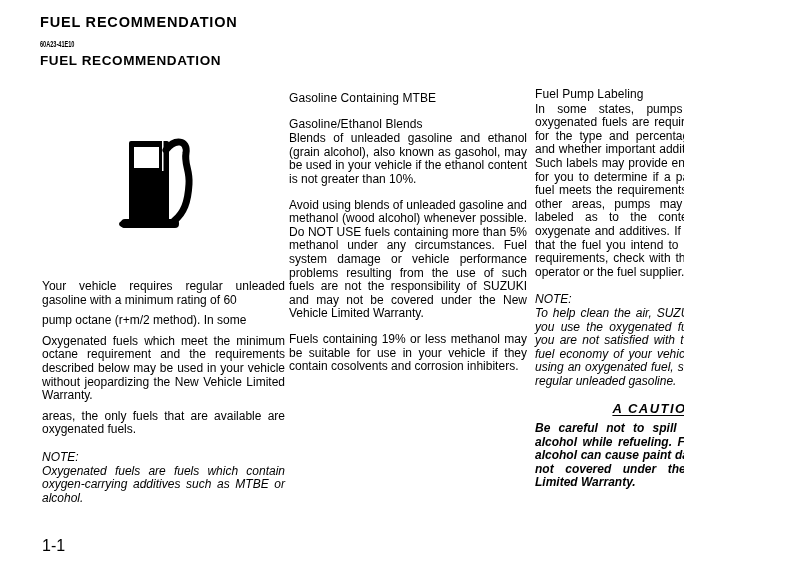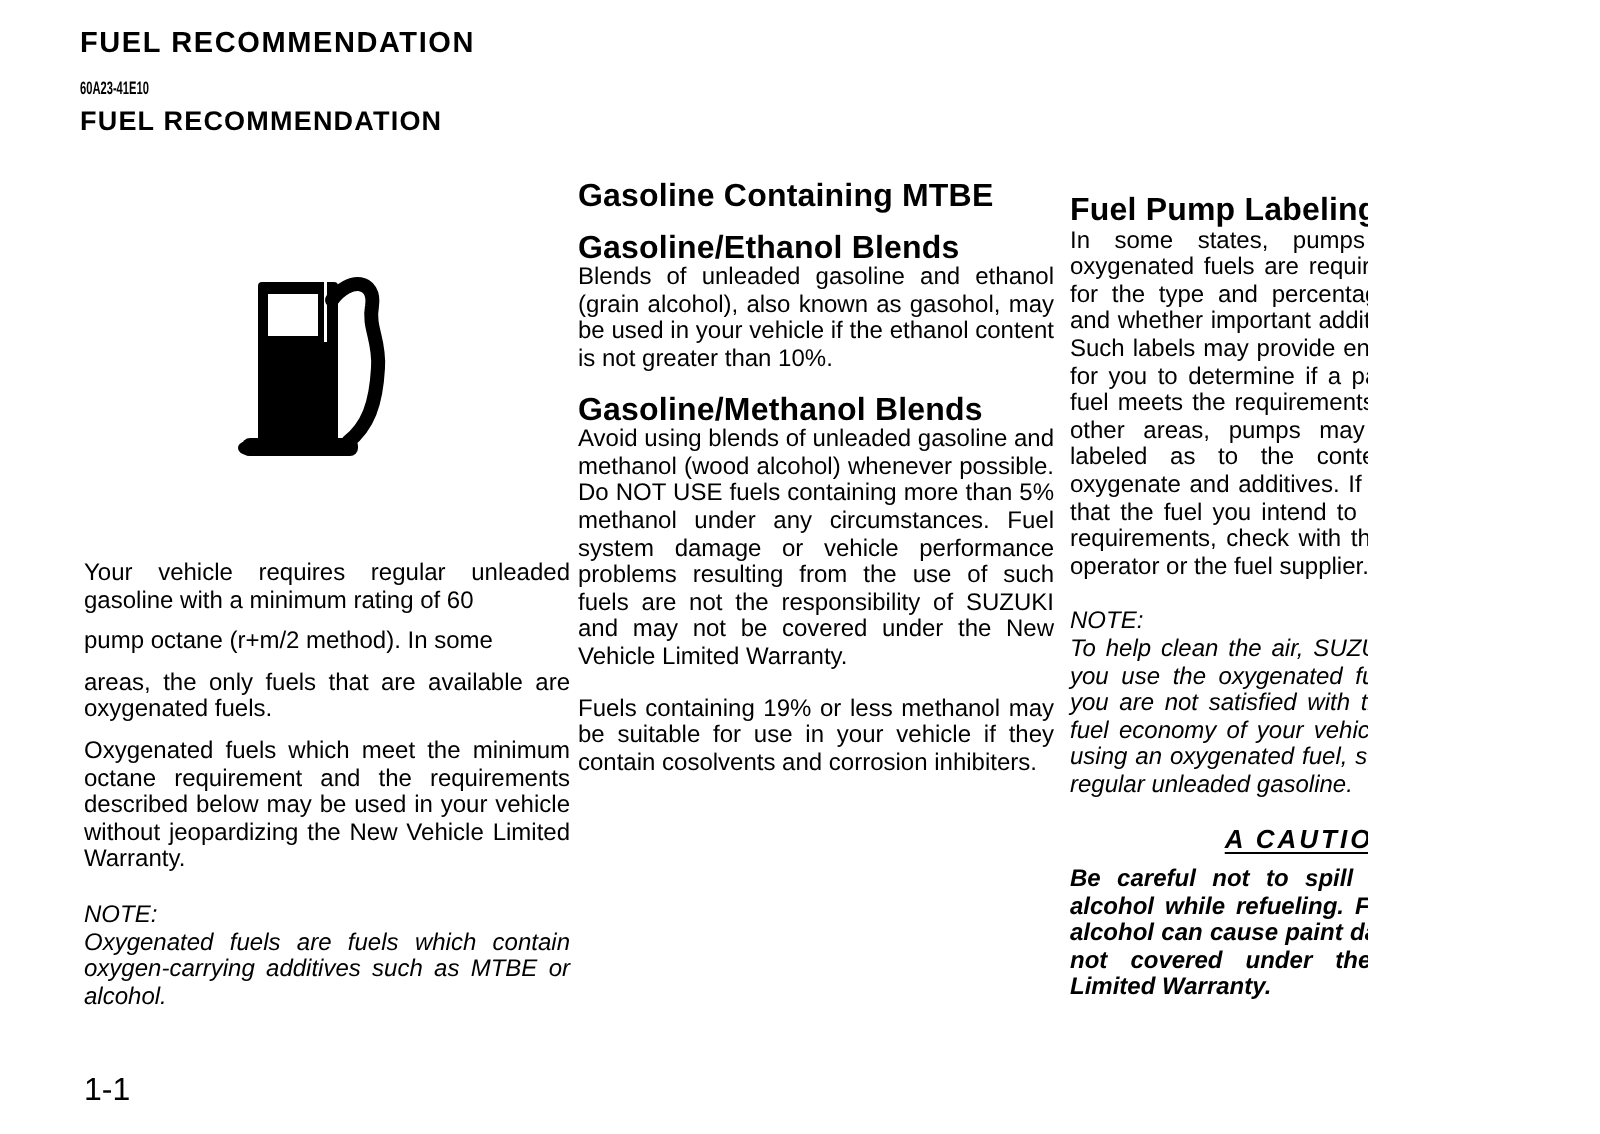--- a/index.html
+++ b/index.html
@@ -16,24 +16,24 @@
     transform:scaleX(0.62); transform-origin:left top; white-space:nowrap;
   }
   .section-title {
     left:40px; top:53px; font-size:13.5px; font-weight:bold; letter-spacing:0.6px;
   }
   .col {
     position:absolute; font-size:12px; line-height:13.6px; text-align:justify;
   }
   .col-left   { left:42px;  top:280px; width:243px; }
   .col-middle { left:289px; top:92px;  width:238px; }
-  .col-right  { left:535px; top:99px;  width:240px; }
+  .col-right  { left:535px; top:88px;  width:240px; }
   .col p { margin:0 0 7px 0; }
   .sec { margin:0 0 12px 0; }
-  .sec h3 { margin:0 0 1px 0; font-size:16px; font-weight:bold; text-align:left; letter-spacing:0.1px; }
+  .sec h3 { margin:0 0 1px 0; font-size:12px; font-weight:normal; text-align:left; letter-spacing:0.1px; }
   .sec .body { margin:0; }
   .note-label { font-style:italic; margin:14px 0 0 0 !important; text-align:left; }
   .note-text  { font-style:italic; margin:0 !important; }
   .caution { margin-top:14px;font-style:italic; }
   .caution-heading {
     text-align:center; font-weight:bold; font-size:13px; letter-spacing:1.5px;
     text-decoration:underline; text-underline-offset:2px; margin:0 0 6px 0;
   }
   .caution-body { font-weight:bold; margin:0; }
   .pump-icon { left:118px; top:134px; width:82px; height:96px; }
@@ -58,36 +58,35 @@
     <ellipse cx="8" cy="90" rx="7" ry="4" fill="#000"></ellipse>
     <rect x="11" y="7" width="40" height="80" rx="2" fill="#000"></rect>
     <rect x="16" y="13" width="25" height="21" fill="#fff"></rect>
     <rect x="44" y="7" width="1.5" height="30" fill="#fff"></rect>
     <path d="M48,16 C57,4 70,6 68,19 C66,30 72,36 71,50 C70,68 66,79 56,87" fill="none" stroke="#000" stroke-width="7" stroke-linecap="round"></path>
   </svg>
 
   <div class="col col-left">
     <p>Your vehicle requires regular unleaded gasoline with a minimum rating of 60</p>
     <p>pump octane (r+m/2 method). In some</p>
+    <p>Oxygenated fuels which meet the minimum octane requirement and the requirements described below may be used in your vehicle without jeopardizing the New Vehicle Limited Warranty.</p>
     <p>areas, the only fuels that are available are oxygenated fuels.</p>
-    <p>Oxygenated fuels which meet the minimum octane requirement and the requirements described below may be used in your vehicle without jeopardizing the New Vehicle Limited Warranty.</p>
     <p class="note-label">NOTE:</p>
     <p class="note-text">Oxygenated fuels are fuels which contain oxygen-carrying additives such as MTBE or alcohol.</p>
   </div>
 
   <div class="col col-middle">
     <div class="sec">
       <h3>Gasoline Containing MTBE</h3>
     </div>
     <div class="sec">
       <h3>Gasoline/Ethanol Blends</h3>
       <p class="body">Blends of unleaded gasoline and ethanol (grain alcohol), also known as gasohol, may be used in your vehicle if the ethanol content is not greater than 10%.</p>
     </div>
     <div class="sec">
-      <h3>Gasoline/Methanol Blends</h3>
       <p class="body">Avoid using blends of unleaded gasoline and methanol (wood alcohol) whenever possible. Do NOT USE fuels containing more than 5% methanol under any circumstances. Fuel system damage or vehicle performance problems resulting from the use of such fuels are not the responsibility of SUZUKI and may not be covered under the New Vehicle Limited Warranty.</p>
     </div>
     <div class="sec">
       <p class="body">Fuels containing 19% or less methanol may be suitable for use in your vehicle if they contain cosolvents and corrosion inhibiters.</p>
     </div>
   </div>
 
   <div class="col col-right">
     <div class="sec">
       <h3>Fuel Pump Labeling</h3>

